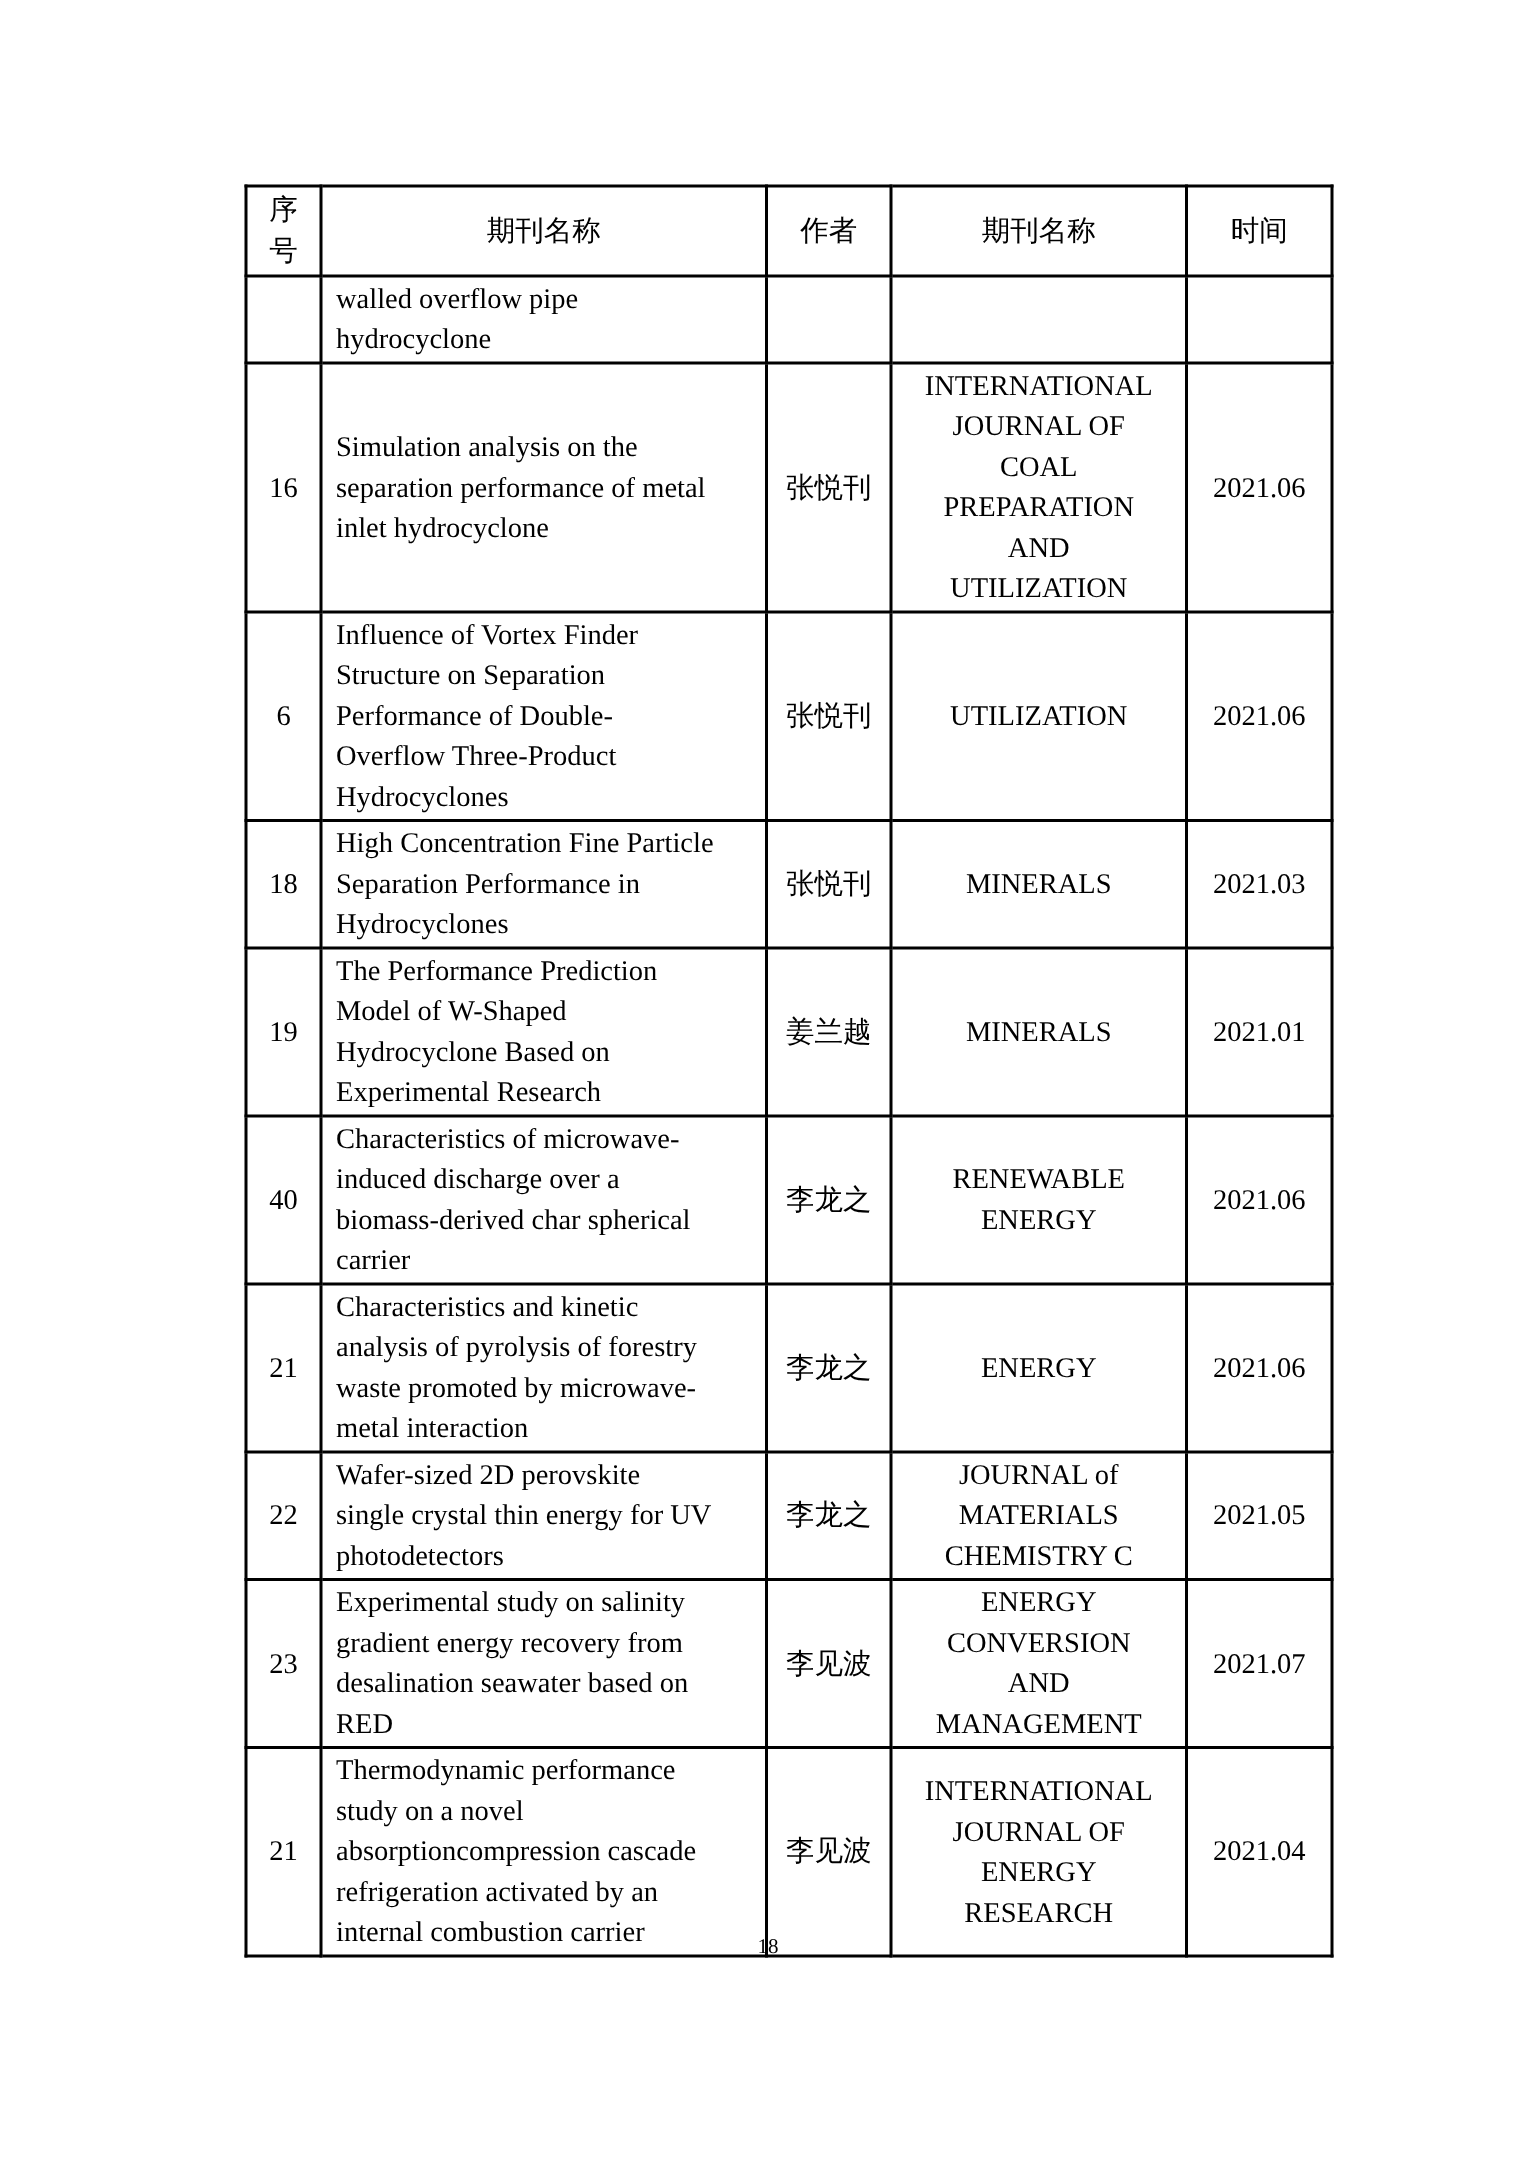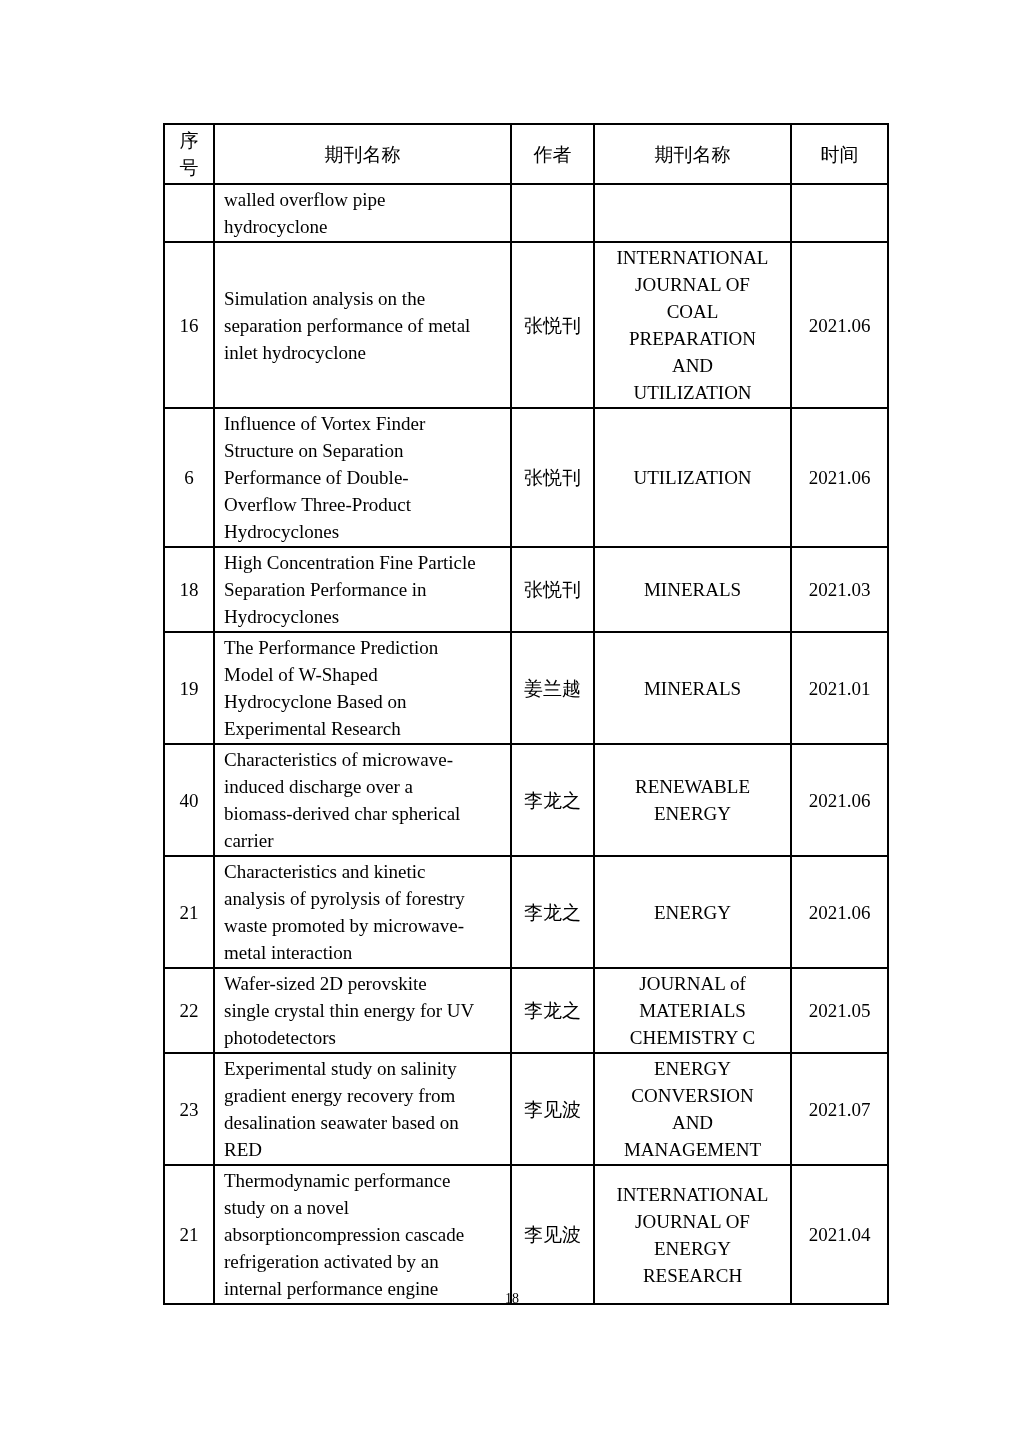--- a/index.html
+++ b/index.html
@@ -181,21 +181,21 @@
 MANAGEMENT</td>
     <td class="col-date">2021.07</td>
   </tr>
 
   <tr>
     <td class="col-no">21</td>
     <td class="col-title">Thermodynamic performance
 study on a novel
 absorptioncompression cascade
 refrigeration activated by an
-internal performance engine</td>
+internal combustion carrier</td>
     <td class="col-author">李见波</td>
     <td class="col-journal">INTERNATIONAL
 JOURNAL OF
 ENERGY
 RESEARCH</td>
     <td class="col-date">2021.04</td>
   </tr>
 </tbody>
   </table>
 

